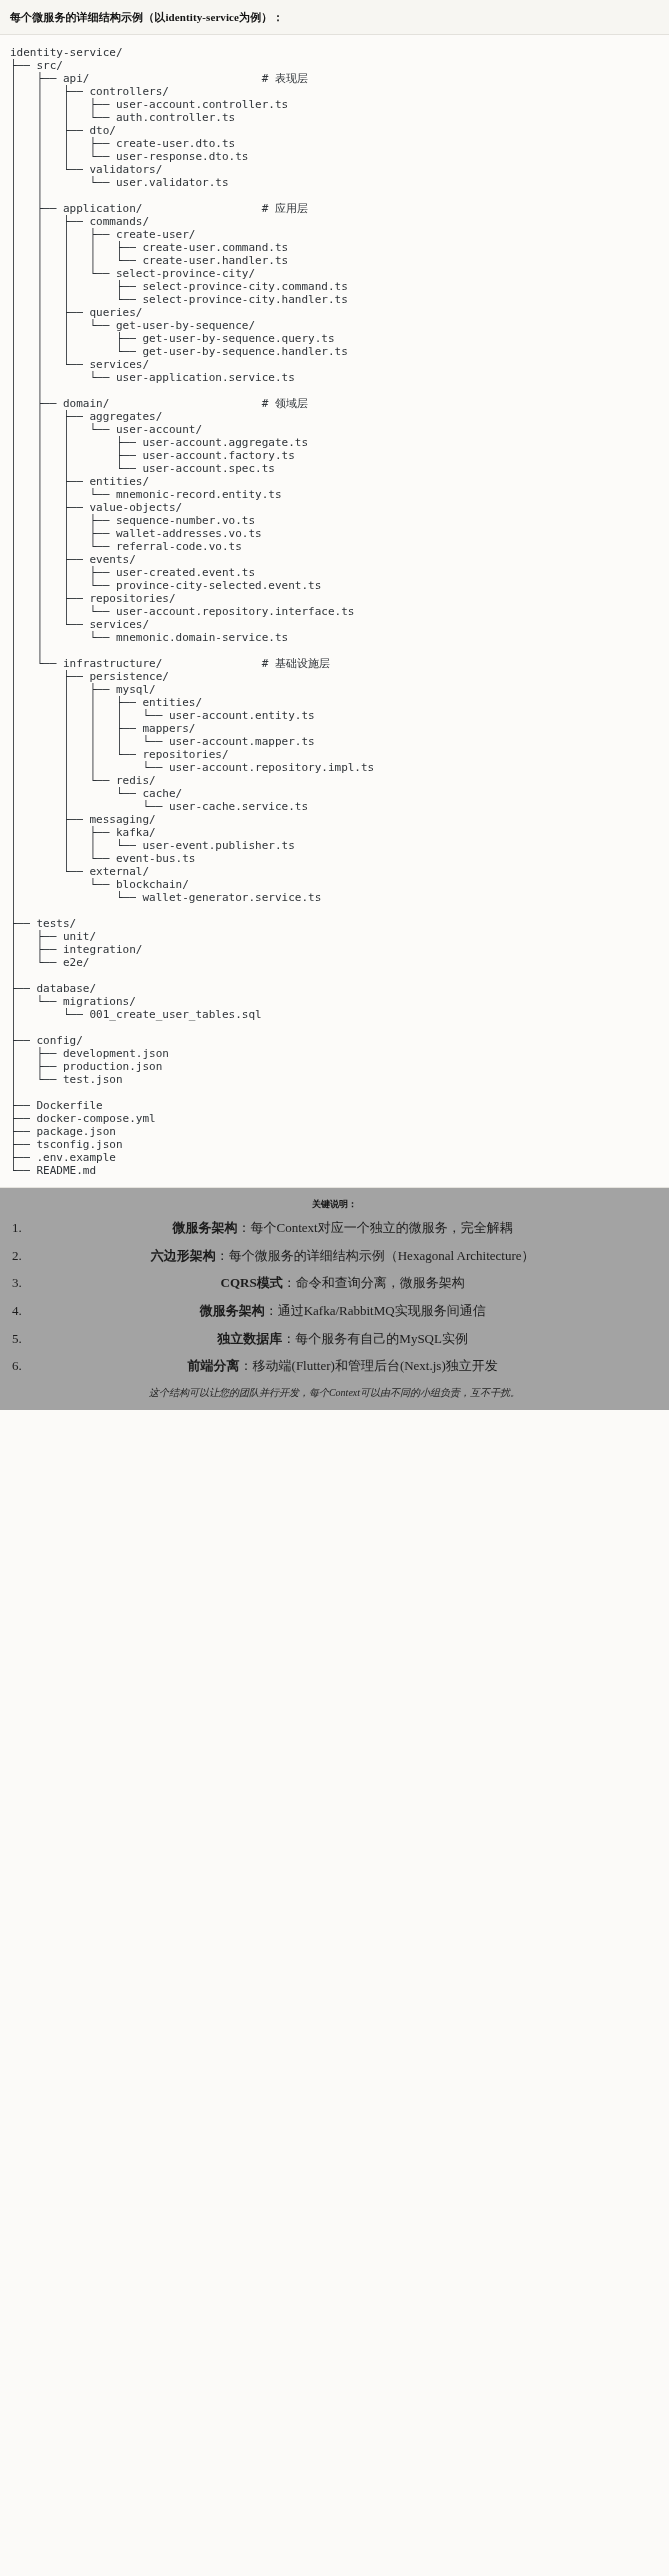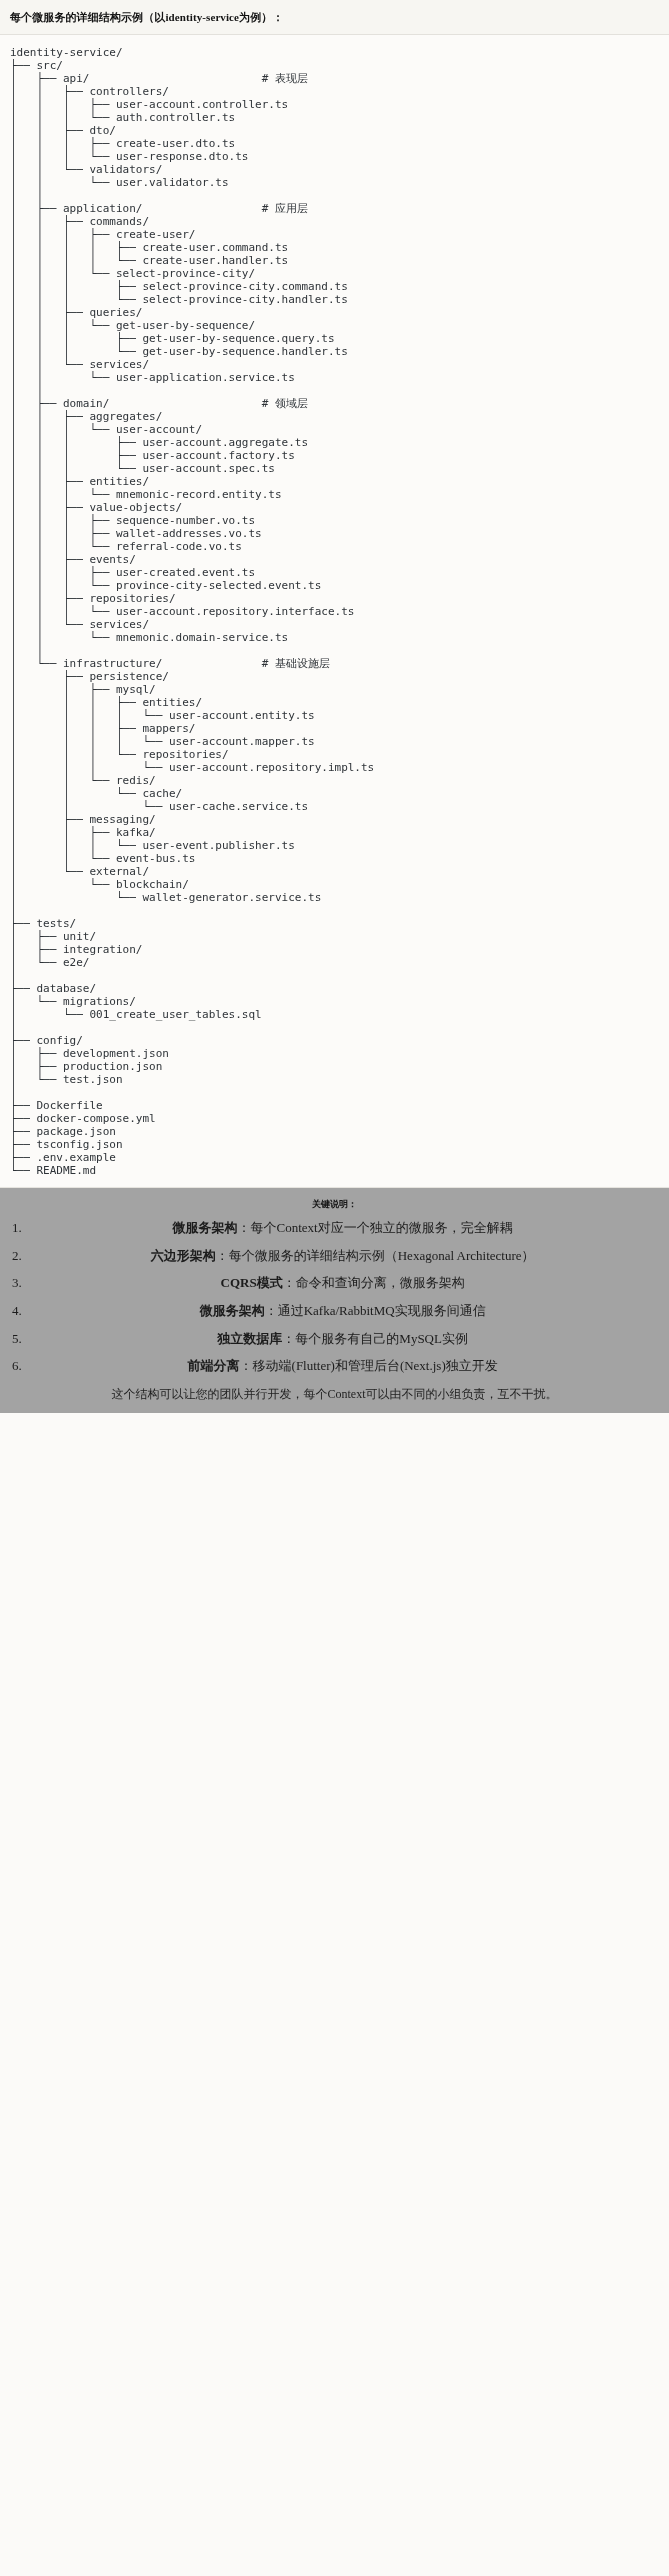--- a/index.html
+++ b/index.html
@@ -89,24 +89,25 @@
   }
   ol.notes-list li:last-child { margin-bottom: 3.8px; }
   ol.notes-list li .term {
     font-weight: bold;
   }
   ol.notes-list li .desc {
     font-weight: normal;
   }
   .closing {
     font-family: "Liberation Serif", serif;
-    font-size: 12px;
+    font-size: 10px;
     line-height: 1.6;
     color: #1f1f1f;
     margin: 8.8px 0 2.5px 0;
+    font-style: italic;
   }
 </style>
 </head>
 <body>
 
 <div class="page">
 
   <header class="doc-header">
     <h1 class="doc-title">每个微服务的详细结构示例（以identity-service为例）：</h1>
   </header>

